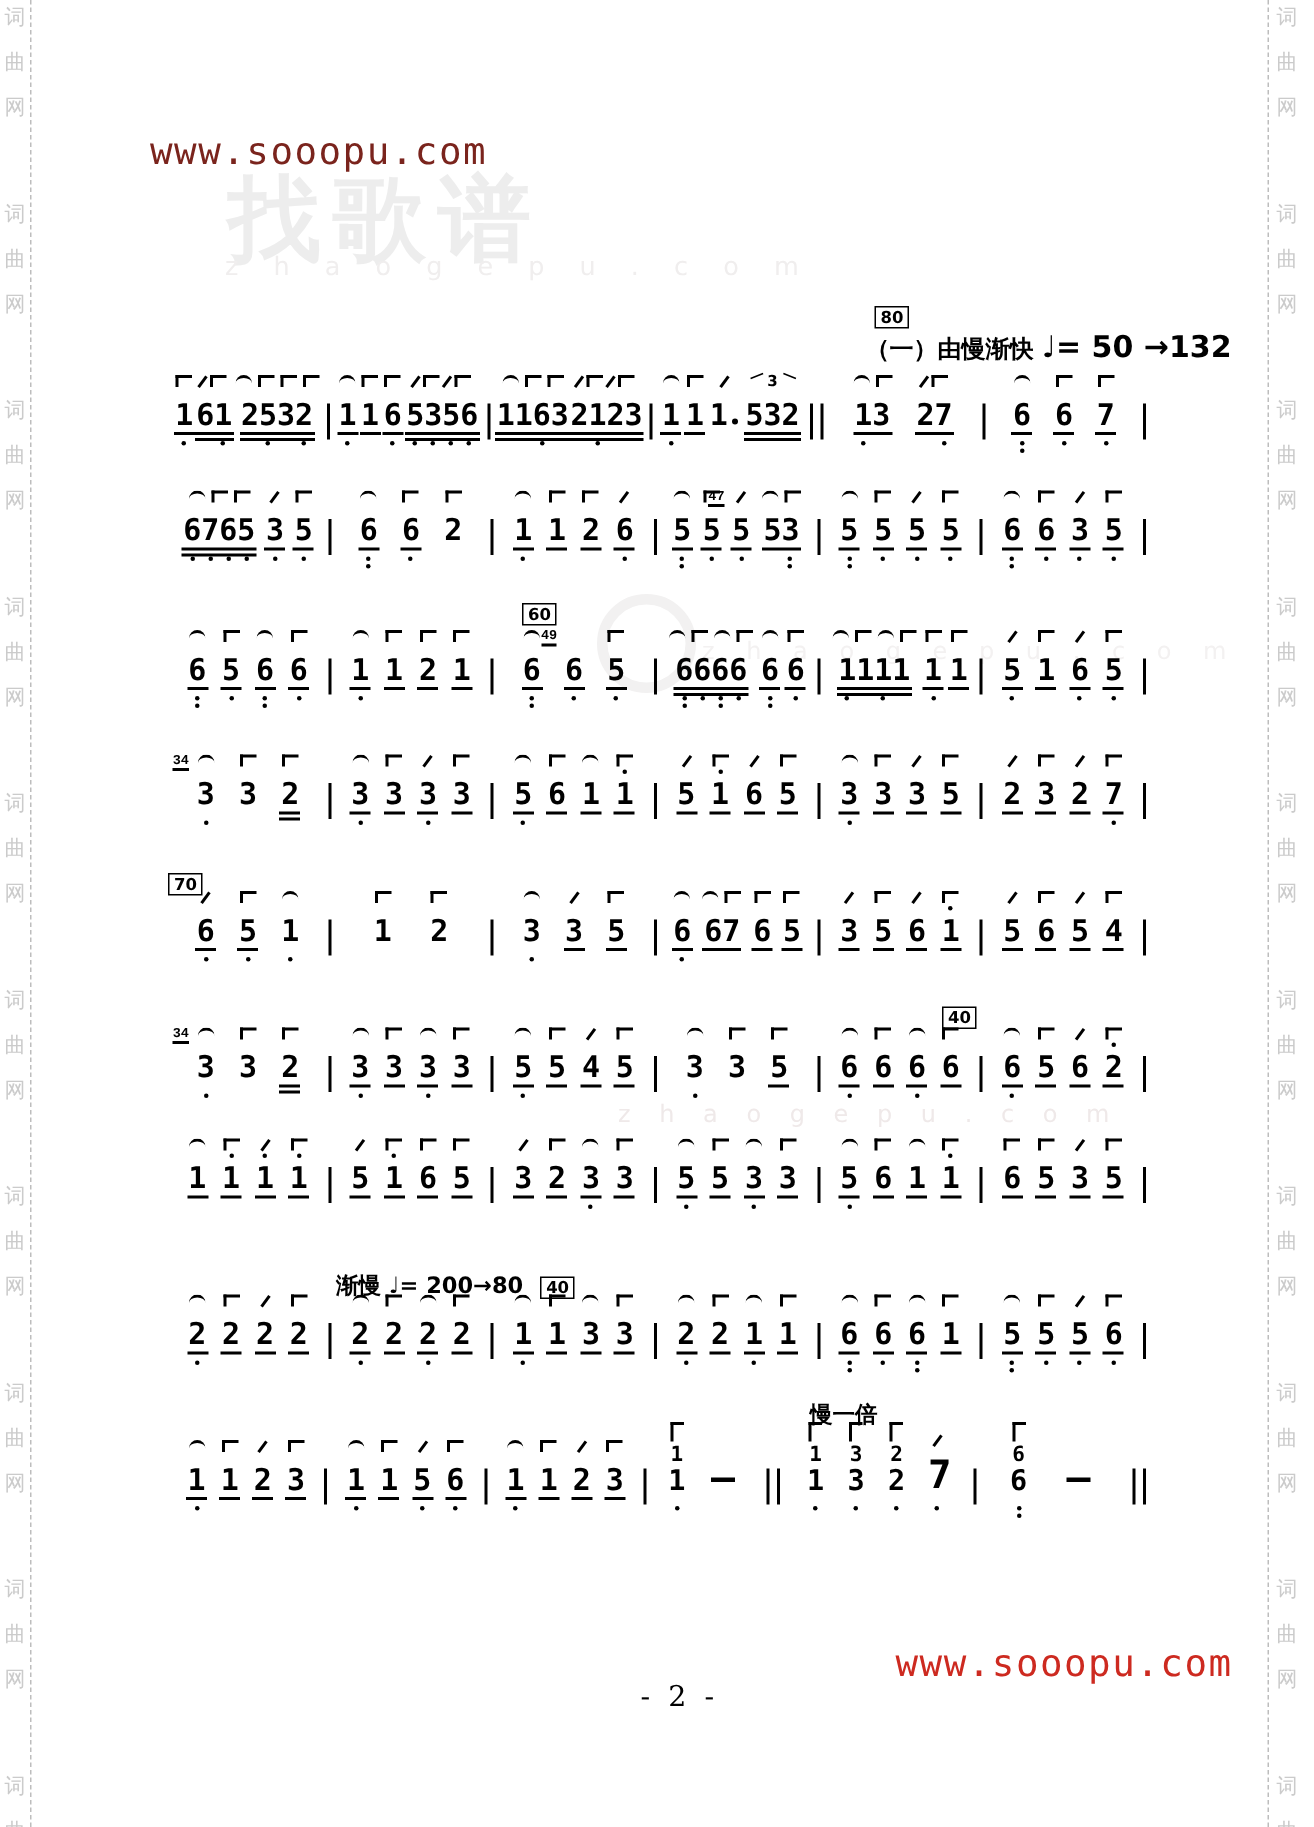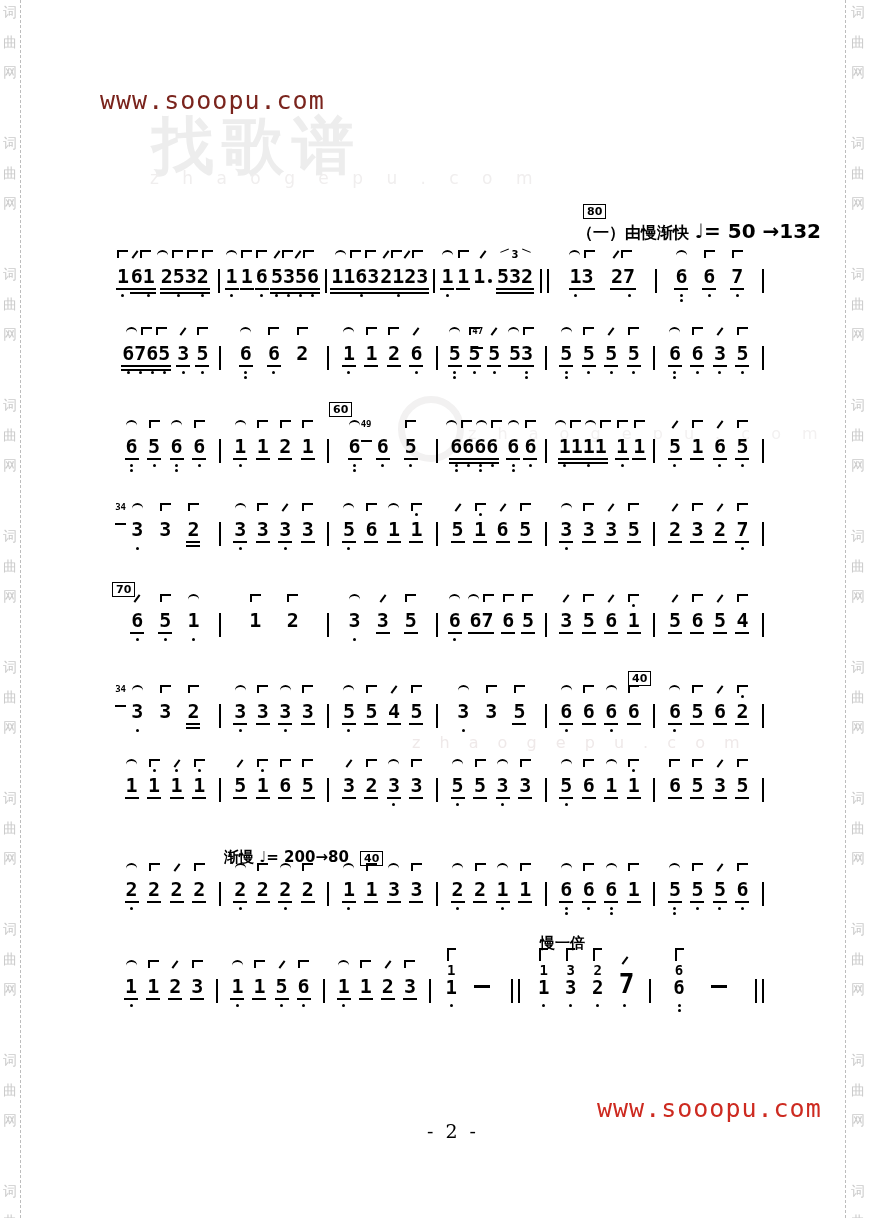--- a/index.html
+++ b/index.html
@@ -42,21 +42,21 @@
   .tri{display:flex;align-items:flex-start;font-size:10px;font-weight:bold;gap:2px;line-height:10px;}
   .tri i{display:block;width:9px;height:5px;border-top:1.5px solid #000;}
   .tri .tl{transform:rotate(-22deg);} .tri .tr{transform:rotate(22deg);}
   .drow{position:relative;display:flex;align-items:flex-end;font-family:"DejaVu Sans Mono",monospace;
         font-weight:bold;font-size:20px;line-height:22px;}
   .ch{position:relative;width:12px;text-align:center;}
   .hd{position:absolute;top:-5px;left:50%;margin-left:-1.5px;width:3px;height:3px;border-radius:50%;background:#000;}
   .augdot{width:4px;height:4px;border-radius:50%;background:#000;margin:0 1px 4px 3px;}
   .ul{position:absolute;left:-1px;right:-1px;height:1.6px;background:#000;}
   .grace{position:absolute;top:-15px;left:-16px;font-size:9px;line-height:9px;font-weight:bold;
-         border-bottom:2.5px double #000;padding-bottom:11px;}
+         border-bottom:2.5px double #000;padding-bottom:0;font-family:Liberation Mono, monospace;}
   .dots{display:flex;margin-top:7px;height:9px;}
   .dc{width:12px;display:flex;flex-direction:column;align-items:center;gap:1.5px;}
   .dt{width:3px;height:3px;border-radius:50%;background:#000;}
   .stk{display:flex;flex-direction:column;align-items:center;line-height:1;}
   .st{font-size:14px;line-height:14px;} .sb{font-size:19px;line-height:19px;margin-top:1px;}
   .big{font-size:26px;line-height:26px;}
   .dash{width:16px;height:3px;background:#000;margin:0 6px 9px 6px;}
   .bar{width:2px;background:#000;height:24px;margin:0 1px 10px 1px;flex:0 0 auto;}
   .bargap{width:3px;flex:0 0 auto;}
   .footer-page{position:absolute;left:427px;top:1120px;font-family:"DejaVu Serif",serif;font-size:19px;letter-spacing:3px;}
@@ -146,21 +146,21 @@
     <span>渐慢</span>
     <span class="val">♩= 200→80</span>
     <span class="numbox inline">40</span>
   </div>
 
   <div class="slower">慢一倍</div>
 
 
   <div id="rehearsal-layer">
       <div class="numbox" style="left: 583px; top: 204px;">80</div>
-      <div class="numbox" style="left: 329px; top: 402px;">60</div>
+      <div class="numbox" style="left: 348px; top: 402px;">60</div>
       <div class="numbox" style="left: 112px; top: 582px;">70</div>
       <div class="numbox" style="left: 628px; top: 671px;">40</div>
     </div>
   <div id="score">
       <div class="system" style="top: 250px;">
         <div class="measure">
           <div class="grp">
             <div class="mrow">
               <span class="mk-hook"></span>
             </div>

